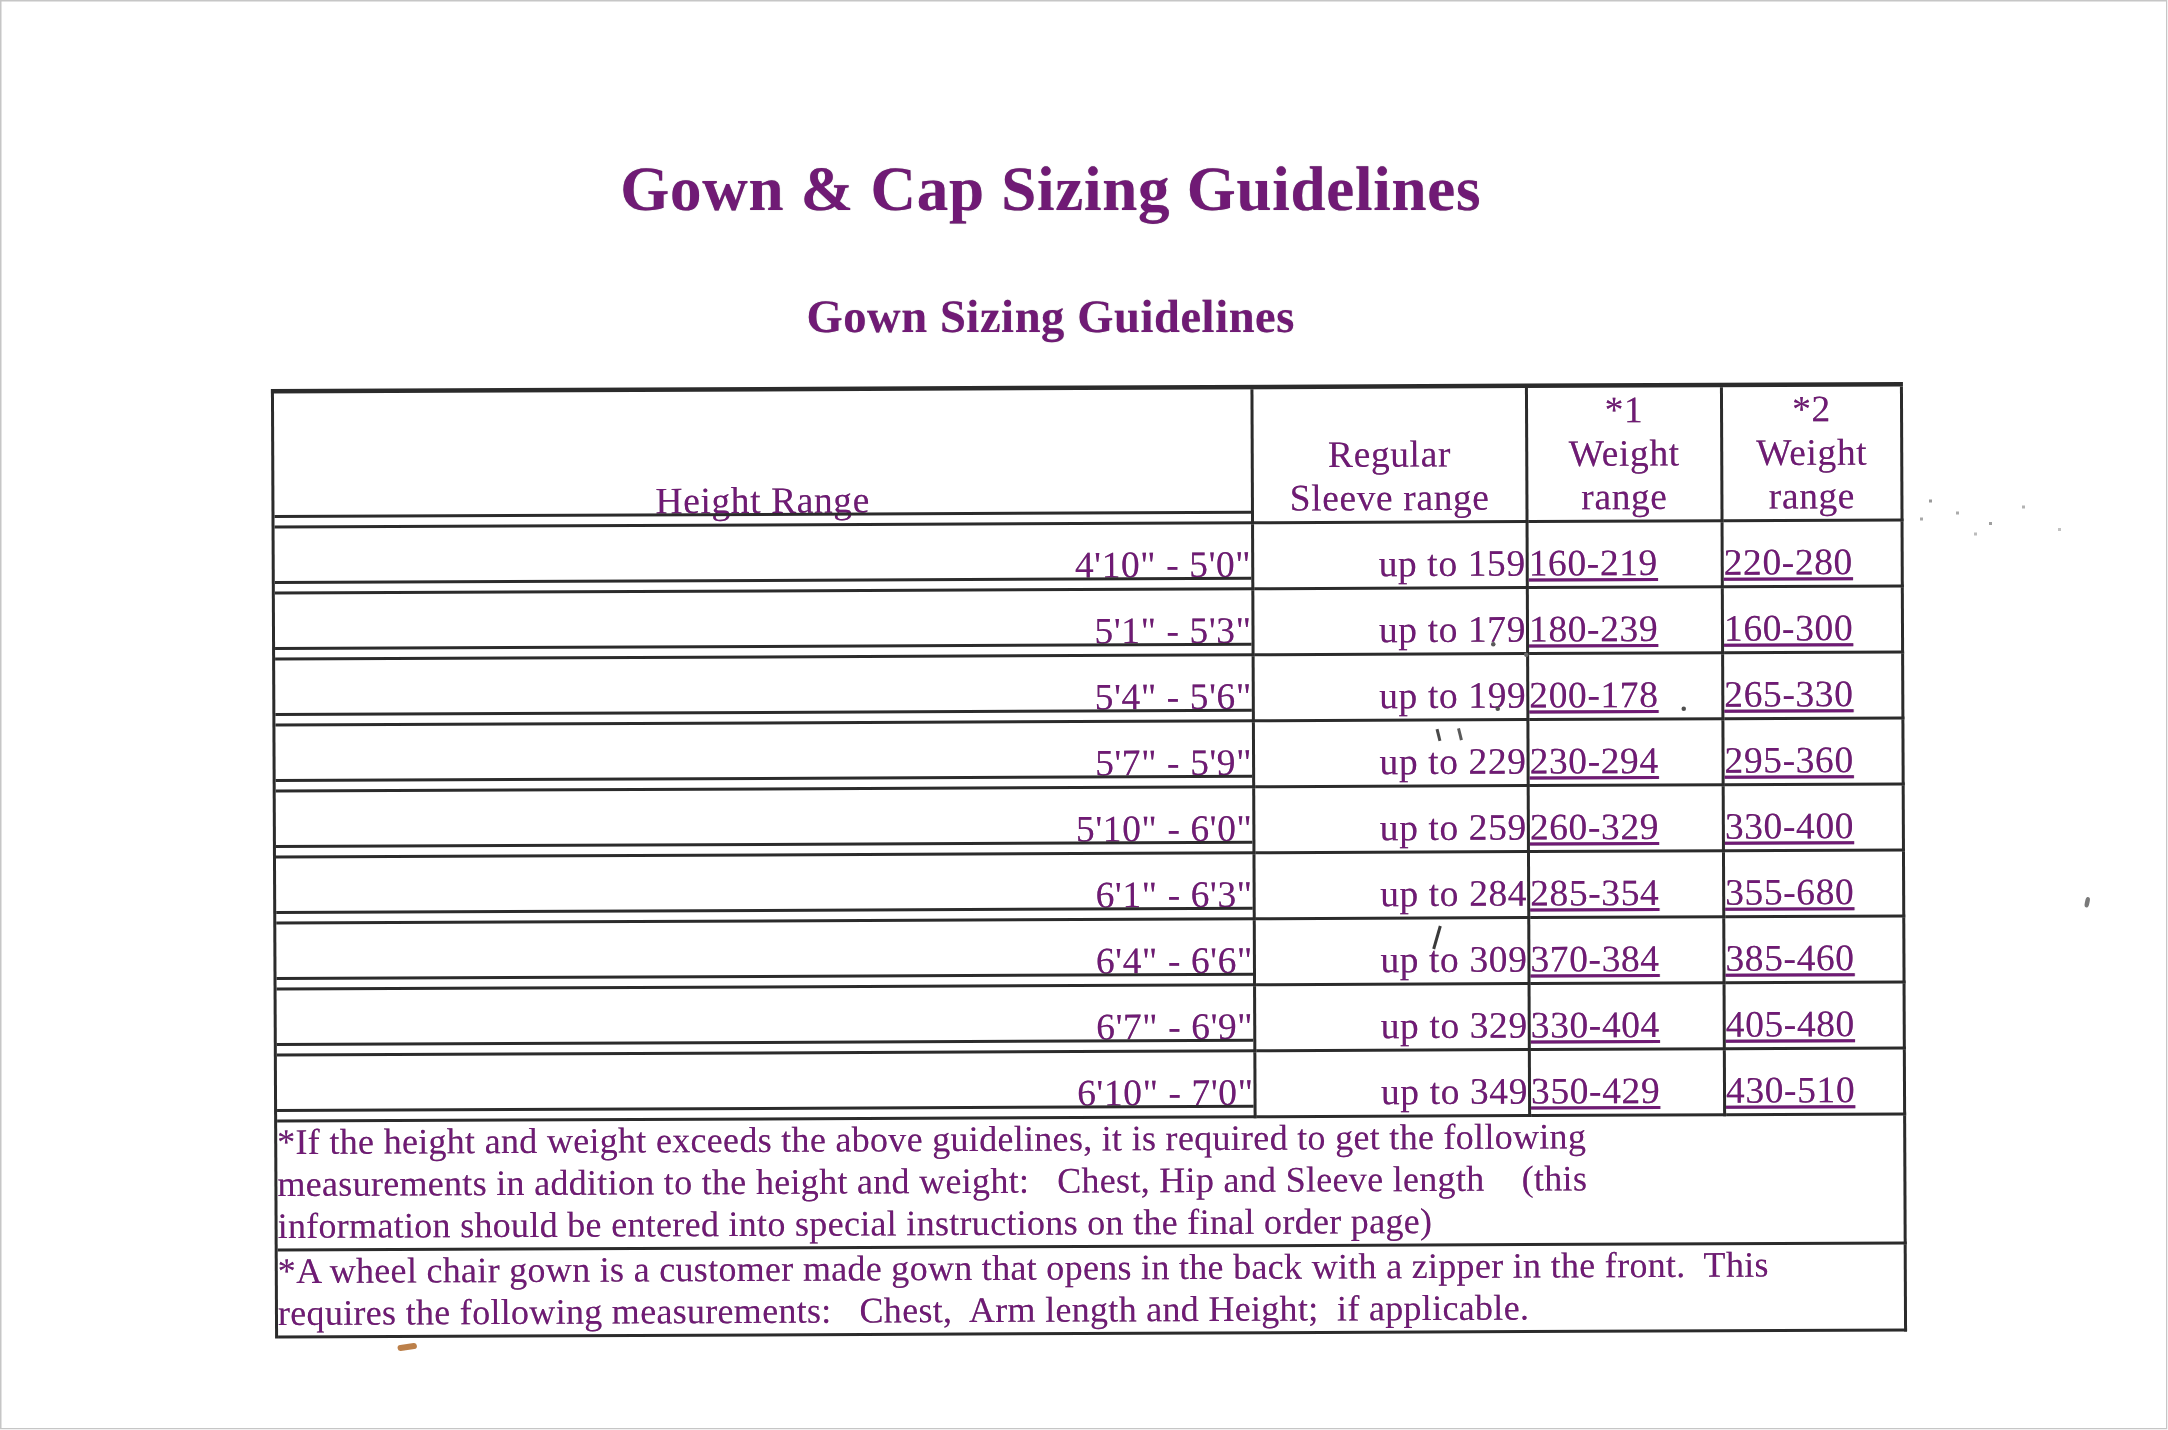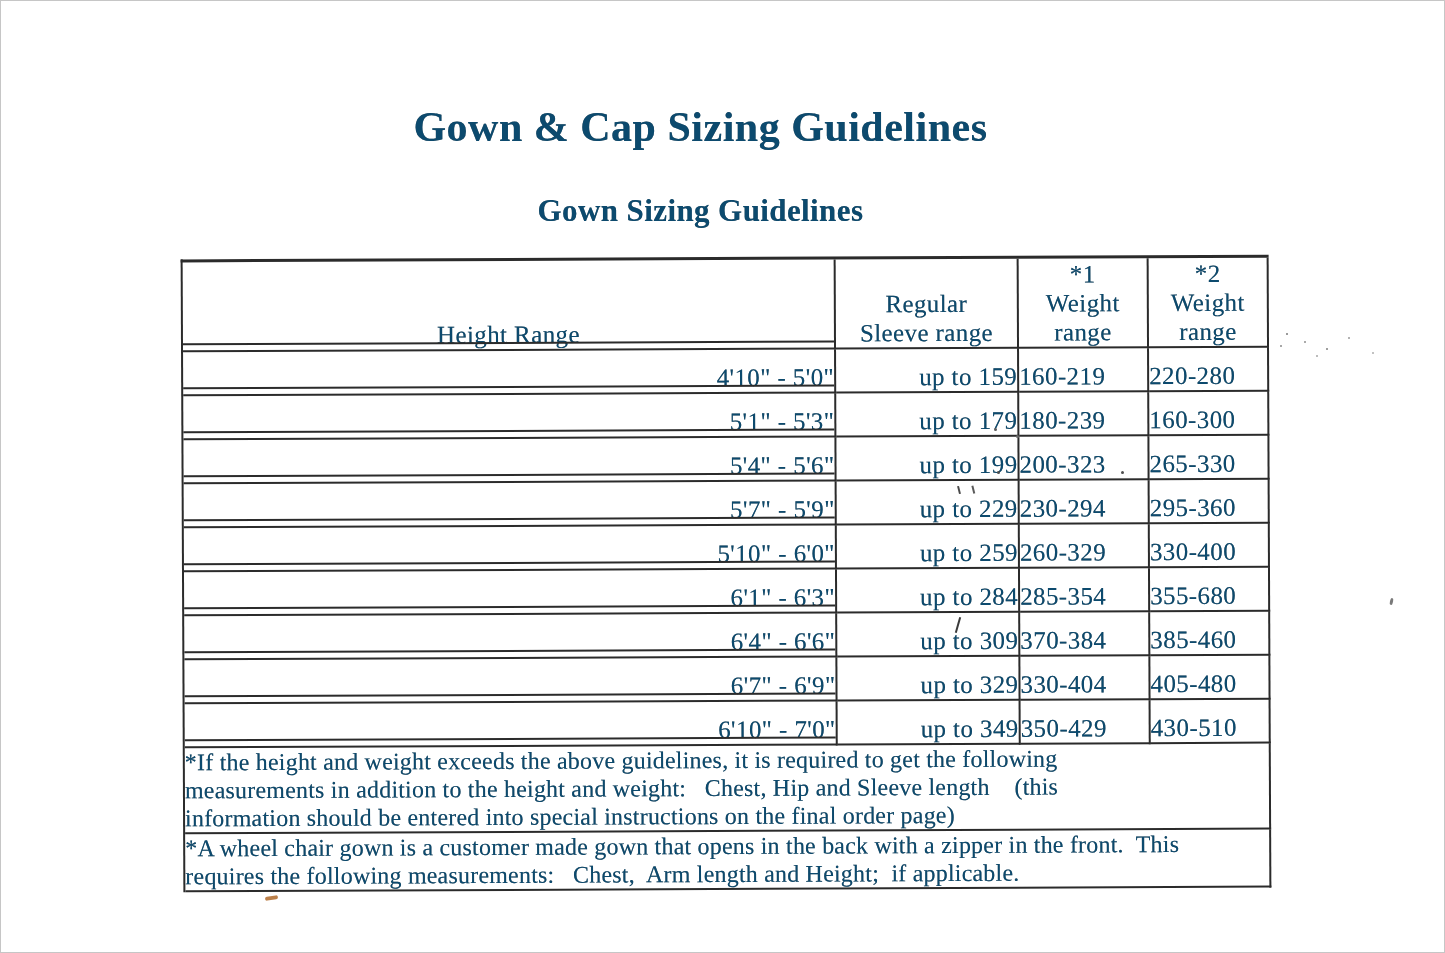--- a/index.html
+++ b/index.html
@@ -4,21 +4,21 @@
 <style>
   html,body{margin:0;padding:0;background:#ffffff;}
   .page{
     position:relative;
     width:1445px;height:953px;
     background:#ffffff;
     border:1px solid #c6c6c6;
     box-sizing:border-box;
     overflow:hidden;
     font-family:"Liberation Serif","DejaVu Serif",serif;
-    color:#0c4a6e;
+    color:#701a75;
   }
   .title{
     position:absolute;top:102px;left:0;width:100%;
     text-align:center;
     transform:translateX(-22px);
     font-size:42px;font-weight:bold;letter-spacing:.5px;
     text-shadow:0 0 .5px rgba(20,20,20,.55);
   }
   .subtitle{
     position:absolute;top:192px;left:0;width:100%;
@@ -54,21 +54,21 @@
   
   th.c1,td.c1{position:relative;border-bottom-color:transparent;}
   th.c1::after,td.c1::after{
     content:"";position:absolute;left:0;right:0;bottom:5px;height:2px;
     background:#2b2b2b;
   }
   tbody.data-rows tr:last-child td.c1{border-bottom-color:#2b2b2b;}
   td{vertical-align:bottom;}
   td.c1{text-align:right;padding-right:10px;padding-bottom:6px;}
   td.c2{text-align:right;padding-left:13px;padding-bottom:5px;}
-  td.c3,td.c4{text-align:left;padding-left:13px;padding-bottom:5px;}
+  td.c3,td.c4{text-align:left;padding-left:13px;padding-bottom:5px;text-decoration:underline;}
   td.note{
     text-align:left;font-size:24px;line-height:28px;
     padding:5px 8px 6px 8px;letter-spacing:.2px;
   }
   td.note div{white-space:pre-wrap;}
   
   .art{position:absolute;pointer-events:none;}
   .a1{left:1285px;top:332px;width:2px;height:2px;background:#9a9a9a;
       box-shadow:18px 8px 0 #ababab,40px 15px 0 #9f9f9f,62px 4px 0 #b3b3b3,
                  86px 19px 0 #c2c2c2,-6px 12px 0 #a8a8a8,30px 22px 0 #bcbcbc;}
@@ -128,21 +128,21 @@
         </tr>
         <tr>
           <td class="c1">5'1" - 5'3"</td>
           <td class="c2">up to 179</td>
           <td class="c3">180-239</td>
           <td class="c4">160-300</td>
         </tr>
         <tr>
           <td class="c1">5'4" - 5'6"</td>
           <td class="c2">up to 199</td>
-          <td class="c3">200-323</td>
+          <td class="c3">200-178</td>
           <td class="c4">265-330</td>
         </tr>
         <tr>
           <td class="c1">5'7" - 5'9"</td>
           <td class="c2">up to 229</td>
           <td class="c3">230-294</td>
           <td class="c4">295-360</td>
         </tr>
         <tr>
           <td class="c1">5'10" - 6'0"</td>

